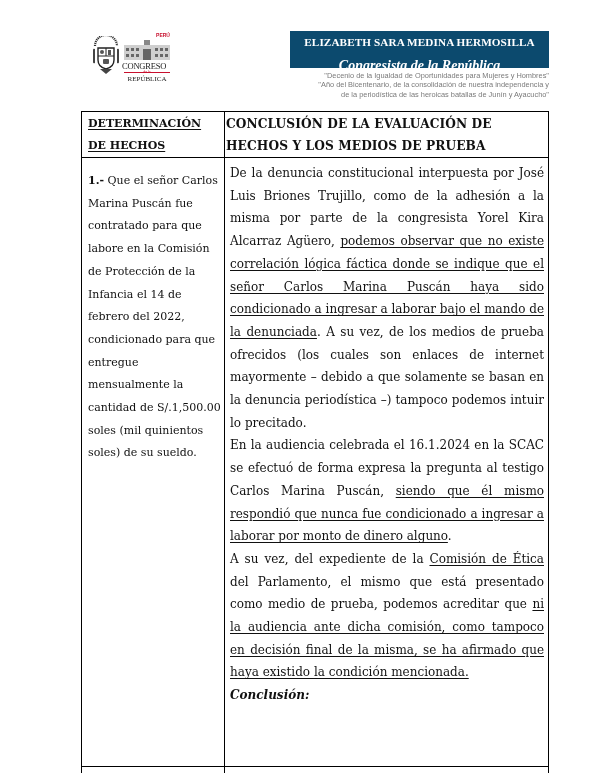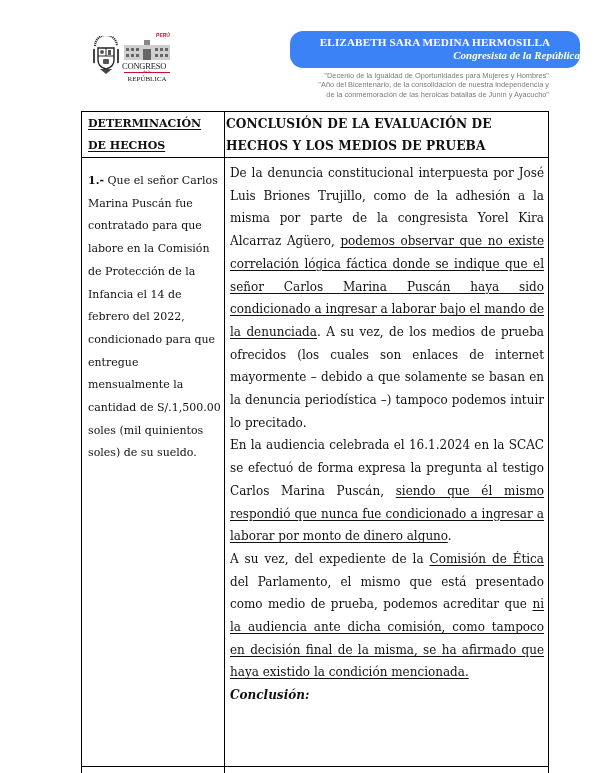--- a/index.html
+++ b/index.html
@@ -13,26 +13,26 @@
   .congreso-logo .peru { position:absolute; right:2px; top:0; font-family:"Liberation Sans", sans-serif;
                          font-size:5px; color:#c8102e; font-weight:bold; }
   .congreso-logo .word1 { position:absolute; left:0; top:29px; width:50px; 
                           font-family:"Liberation Serif", serif; font-size:8.5px; letter-spacing:-0.2px; color:#222; }
   .congreso-logo .dela { position:absolute; left:0; top:38px; width:50px; text-align:center;
                          font-family:"Liberation Sans", sans-serif; font-size:3.5px; color:#c8102e; }
   .congreso-logo .redline { position:absolute; left:2px; top:40px; width:46px; height:1px; background:#c8102e; }
   .congreso-logo .word2 { position:absolute; left:0; top:43px; width:50px; text-align:center;
                           font-family:"Liberation Serif", serif; font-size:7px; color:#222; }
 
-  .banner { position:absolute; left:290px; top:31px; width:290px; height:37px; background:#3b82f6;
-            color:#fff; text-align:center;border-radius:13px; }
+  .banner { position:absolute; left:290px; top:31px; width:259px; height:37px; background:#0c4a6e;
+            color:#fff; text-align:center; }
   .banner .name { font-family:"Liberation Serif", serif; font-weight:bold; font-size:11.2px;
                   margin-top:5px; letter-spacing:0.1px; }
   .banner .role { font-family:"Liberation Serif", serif; font-style:italic; font-weight:bold;
-                  font-size:11px; margin-top:1px;text-align:right; }
+                  font-size:14px; margin-top:10px; }
   .decenios { position:absolute; left:285px; top:71px; width:264px; text-align:right;
               font-family:"Liberation Sans", sans-serif; font-size:7.4px; line-height:9.4px; color:#7a7a7a; }
   .vline { position:absolute; background:#000; width:1px; }
   .hline { position:absolute; background:#000; height:1px; }
 
   .hdr-left { position:absolute; left:88px; top:113px; width:130px;
               font-weight:bold; font-size:11px; line-height:22px; }
   .hdr-left span { text-decoration:underline; text-underline-offset:2px; text-decoration-thickness:1px; }
   .hdr-right { position:absolute; left:226px; top:113px; width:322px; 
                font-weight:bold; font-size:12.2px; line-height:22px; letter-spacing:0.1px; }
@@ -91,21 +91,21 @@
 </div>
 
 <div class="banner">
   <div class="name">ELIZABETH SARA MEDINA HERMOSILLA</div>
   <div class="role">Congresista de la República</div>
 </div>
 
 <div class="decenios">
   <div>"Decenio de la Igualdad de Oportunidades para Mujeres y Hombres"</div>
   <div>"Año del Bicentenario, de la consolidación de nuestra independencia y</div>
-  <div>de la conmemoración de las heroicas batallas de Junín y Ayacucho"</div>
+  <div>de la periodística de las heroicas batallas de Junín y Ayacucho"</div>
 </div>
 
 <div>
   <div class="hline" style="left:81px; top:111px; width:468px;"></div>
   <div class="hline" style="left:81px; top:157px; width:468px;"></div>
   <div class="hline" style="left:81px; top:766px; width:468px;"></div>
   <div class="vline" style="left:81px; top:111px; height:662px;"></div>
   <div class="vline" style="left:224px; top:111px; height:662px;"></div>
   <div class="vline" style="left:548px; top:111px; height:662px;"></div>
 </div>

